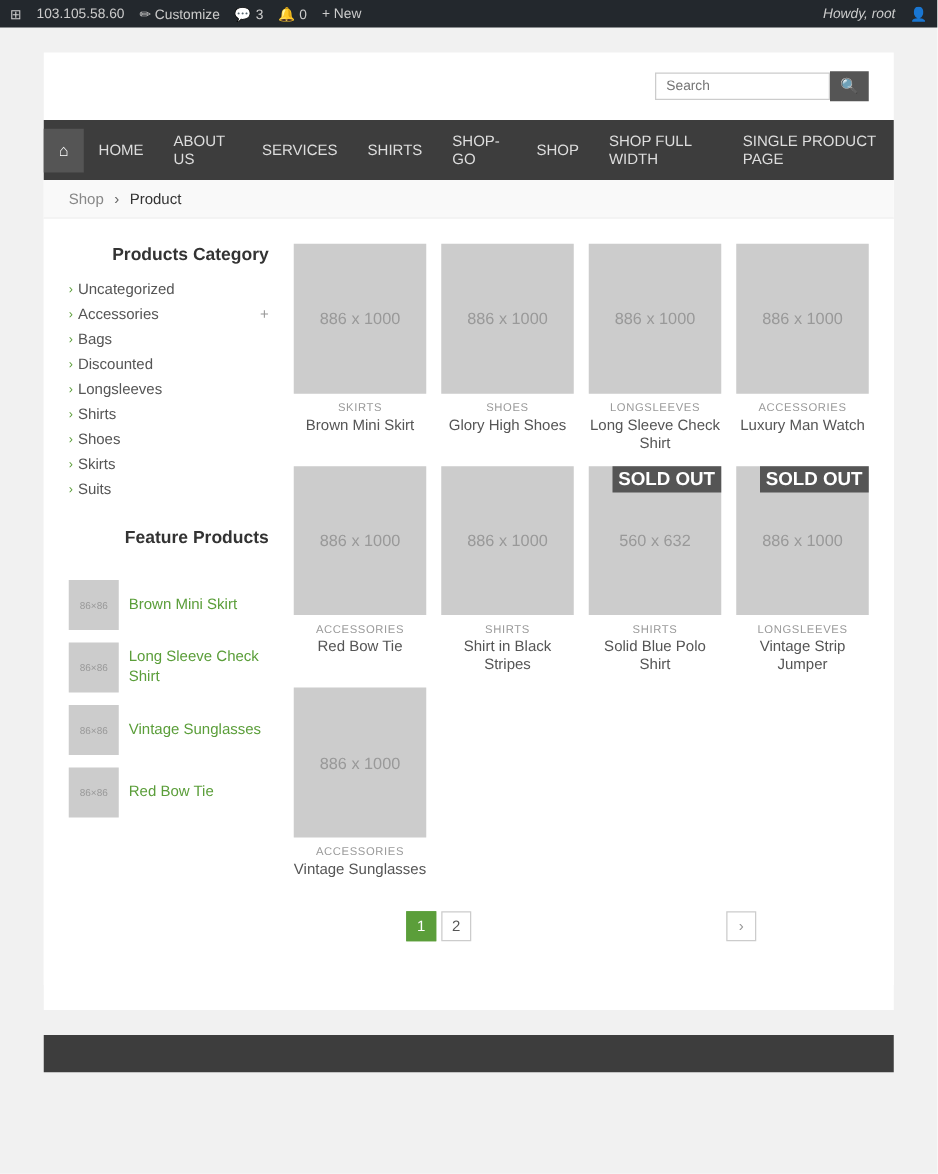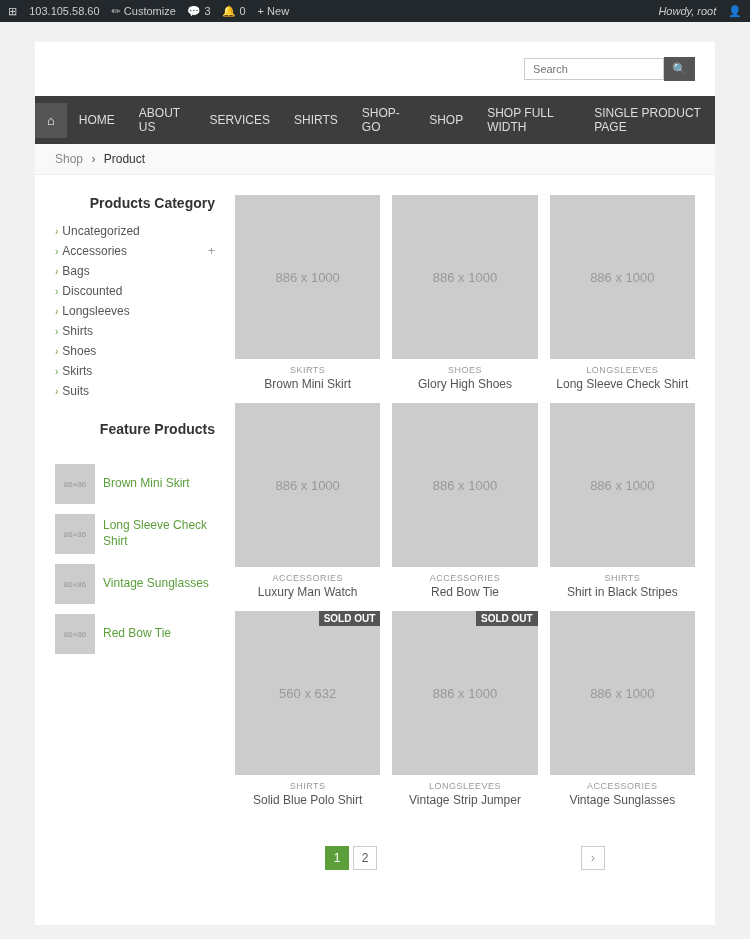--- a/index.html
+++ b/index.html
@@ -159,23 +159,23 @@
       color: #5b9e3a;
       line-height: 1.3;
     }
 
     
     .products-section {
       flex: 1;
     }
     .products-grid {
       display: grid;
-      grid-template-columns: repeat(3, 1fr);
+      grid-template-columns: repeat(4, 1fr);
       gap: 12px;
-      margin-bottom: 24px;
+      margin-bottom: 12px;
     }
     .product-card {
       position: relative;
       cursor: pointer;
     }
     .product-image {
       background: #ccc;
       width: 100%;
       aspect-ratio: 886/1000;
       display: flex;
@@ -188,21 +188,21 @@
     }
     .product-image.small-img {
       aspect-ratio: 560/632;
     }
     .sold-out-badge {
       position: absolute;
       top: 0;
       right: 0;
       background: #555;
       color: #fff;
-      font-size: 10px;
+      font-size: 15px;
       padding: 2px 5px;
       font-weight: bold;
       text-align: right;
     }
     .product-category {
       font-size: 9px;
       text-transform: uppercase;
       color: #999;
       letter-spacing: 0.5px;
       text-align: center;

